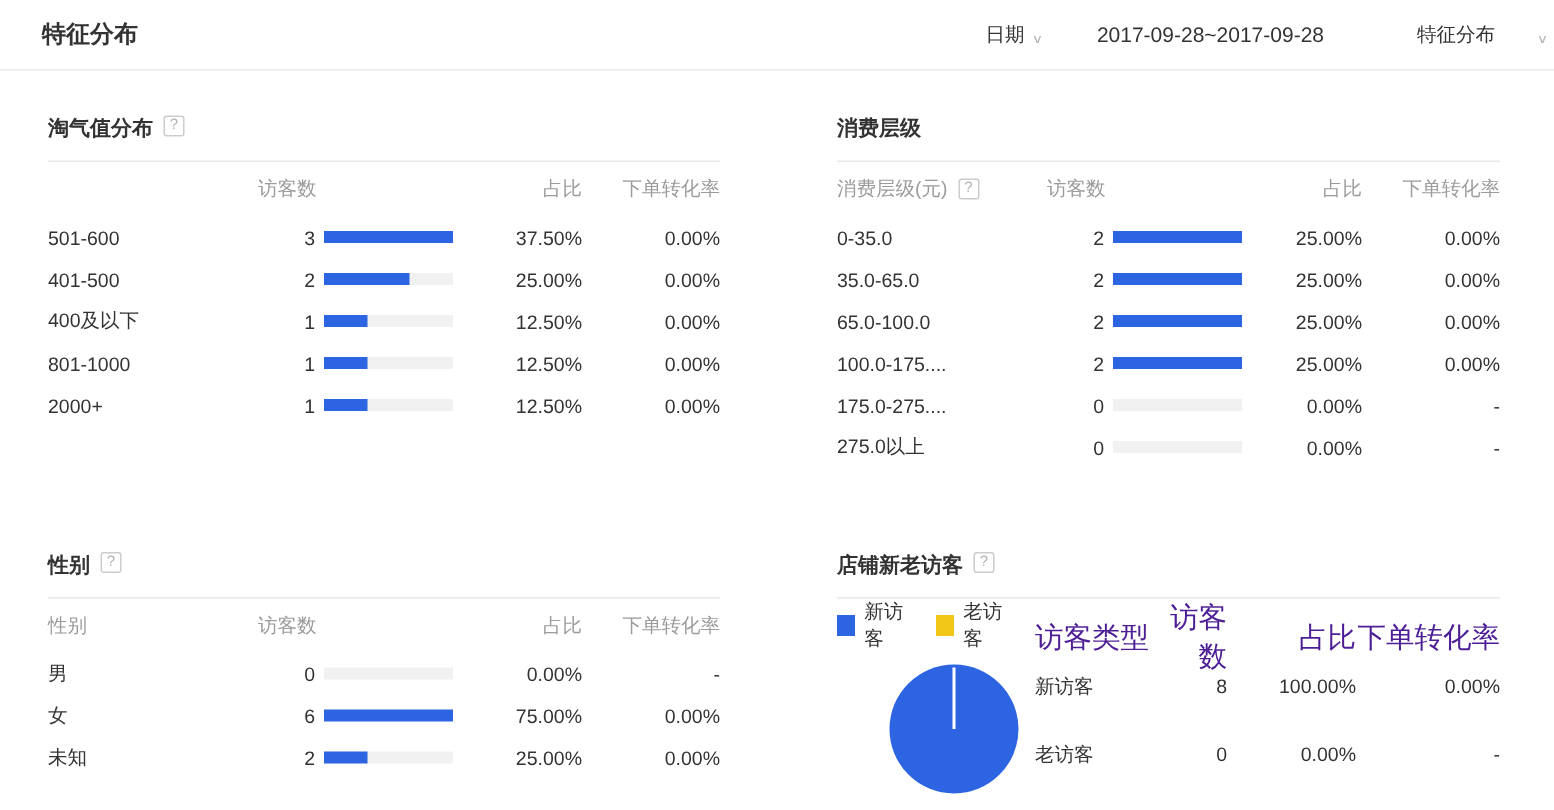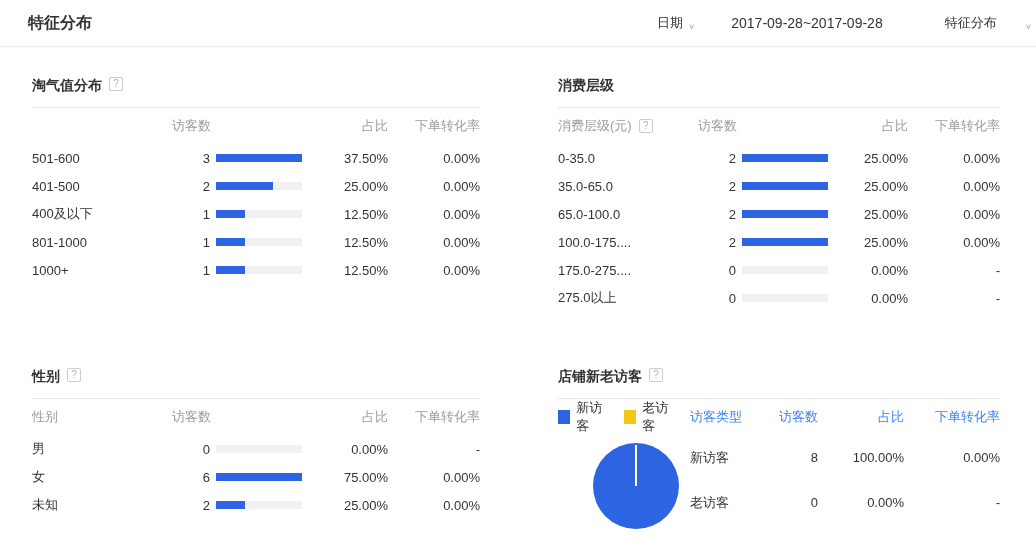--- a/index.html
+++ b/index.html
@@ -40,21 +40,21 @@
   .visitors-content { display:flex; }
   .vc-left { width:132px; flex:none; }
   .legend { display:flex; align-items:center; height:36px; }
   .legend-item { display:flex; align-items:center; font-size:13px; color:#333; margin-right:14px; cursor:pointer; }
   .legend-swatch { width:14px; height:14px; margin-right:6px; display:inline-block; }
   .pie-wrap { margin:8px 0 0 35px; }
   .pie { width:86px; height:86px; border-radius:50%; background:#2d64e1; position:relative; cursor:pointer; }
   .pie-split { position:absolute; left:calc(50% - 1px); top:2px; width:2px; height:41px; background:#fff; }
   .vc-right { flex:1; }
   .vthead, .vtrow { display:grid; grid-template-columns:82px 1fr 86px 96px; align-items:center; }
-  .vthead { height:36px; font-size:13px; color:#3b82f6; }
+  .vthead { height:36px; font-size:19px; color:#4c1d95; }
   .vtrow { height:45px; font-size:13px; color:#333; }
   .vthead .vh:nth-child(2), .vthead .vh:nth-child(3), .vthead .vh:nth-child(4),
   .vtrow .vc:nth-child(2), .vtrow .vc:nth-child(3), .vtrow .vc:nth-child(4) { text-align:right; }
 </style>
 </head>
 <body>
 
 <div class="topbar">
   <span class="page-title">特征分布</span>
   <span class="spacer"></span>
@@ -120,21 +120,21 @@
       <span class="c value">1</span>
       <span class="c barcell">
           <span class="track">
             <span class="fill" style="width: 33.3%;"></span>
           </span>
         </span>
       <span class="c share">12.50%</span>
       <span class="c conv">0.00%</span>
     </div>
     <div class="trow">
-      <span class="c label">1000+</span>
+      <span class="c label">2000+</span>
       <span class="c value">1</span>
       <span class="c barcell">
           <span class="track">
             <span class="fill" style="width: 33.3%;"></span>
           </span>
         </span>
       <span class="c share">12.50%</span>
       <span class="c conv">0.00%</span>
     </div>
   </div>

